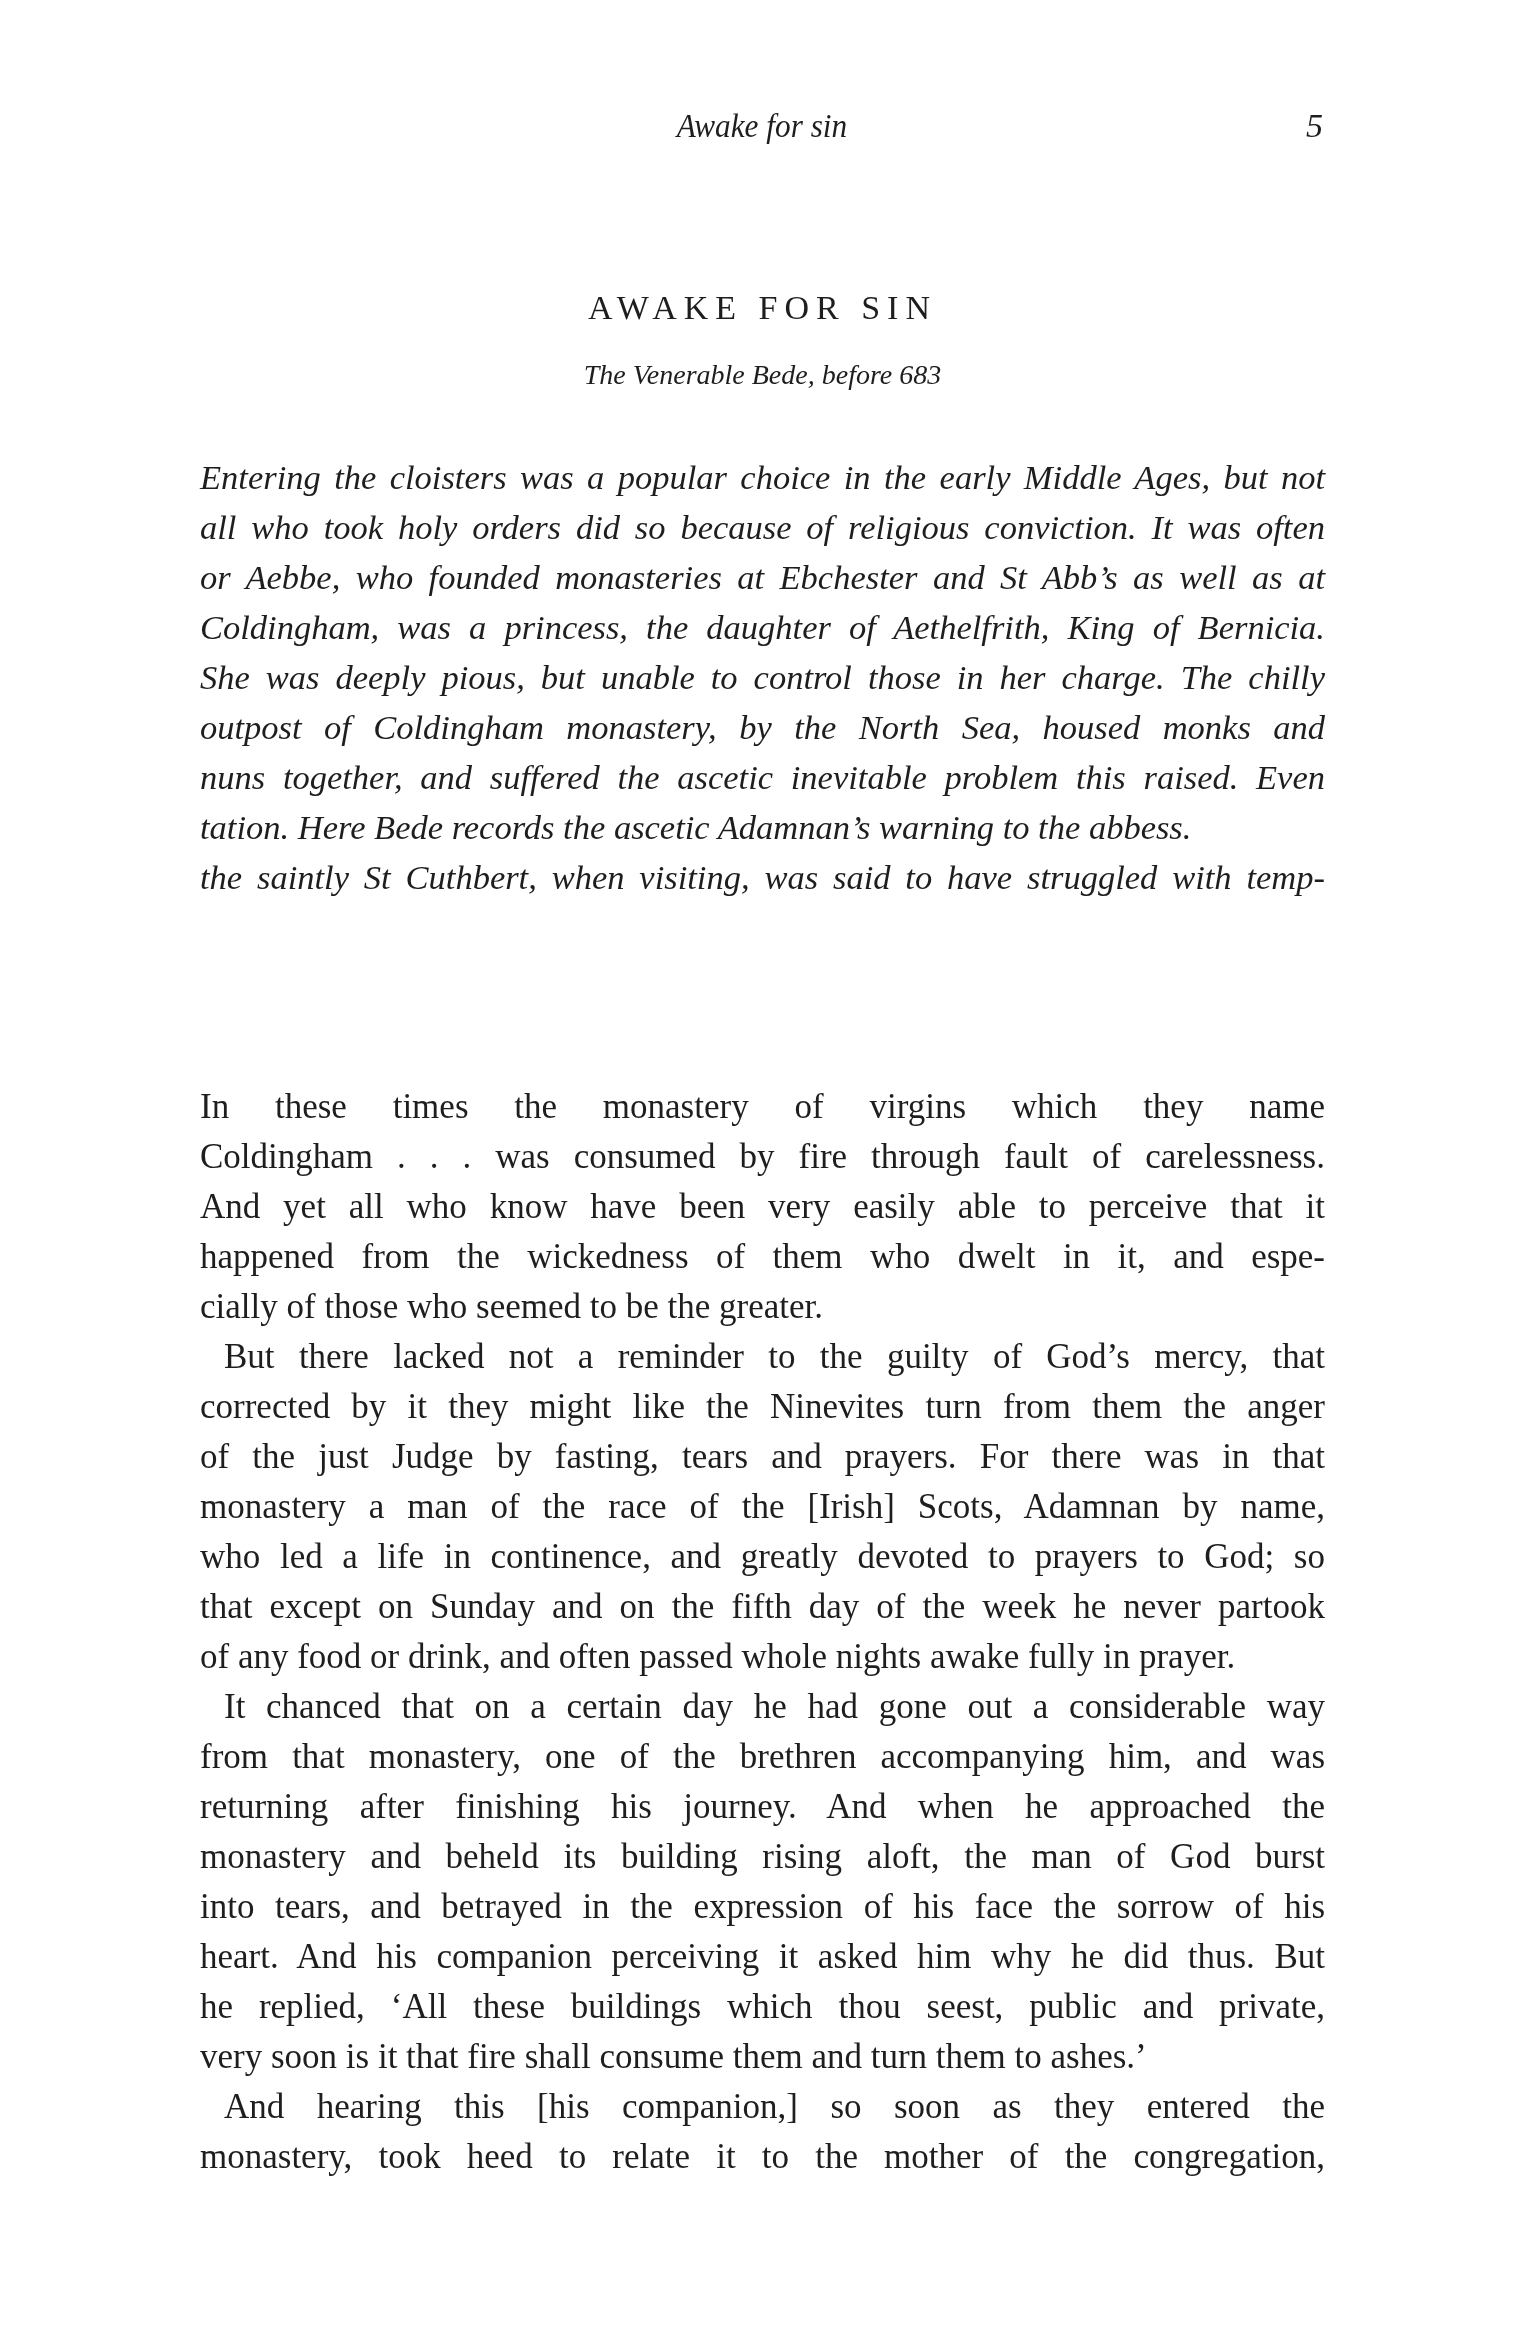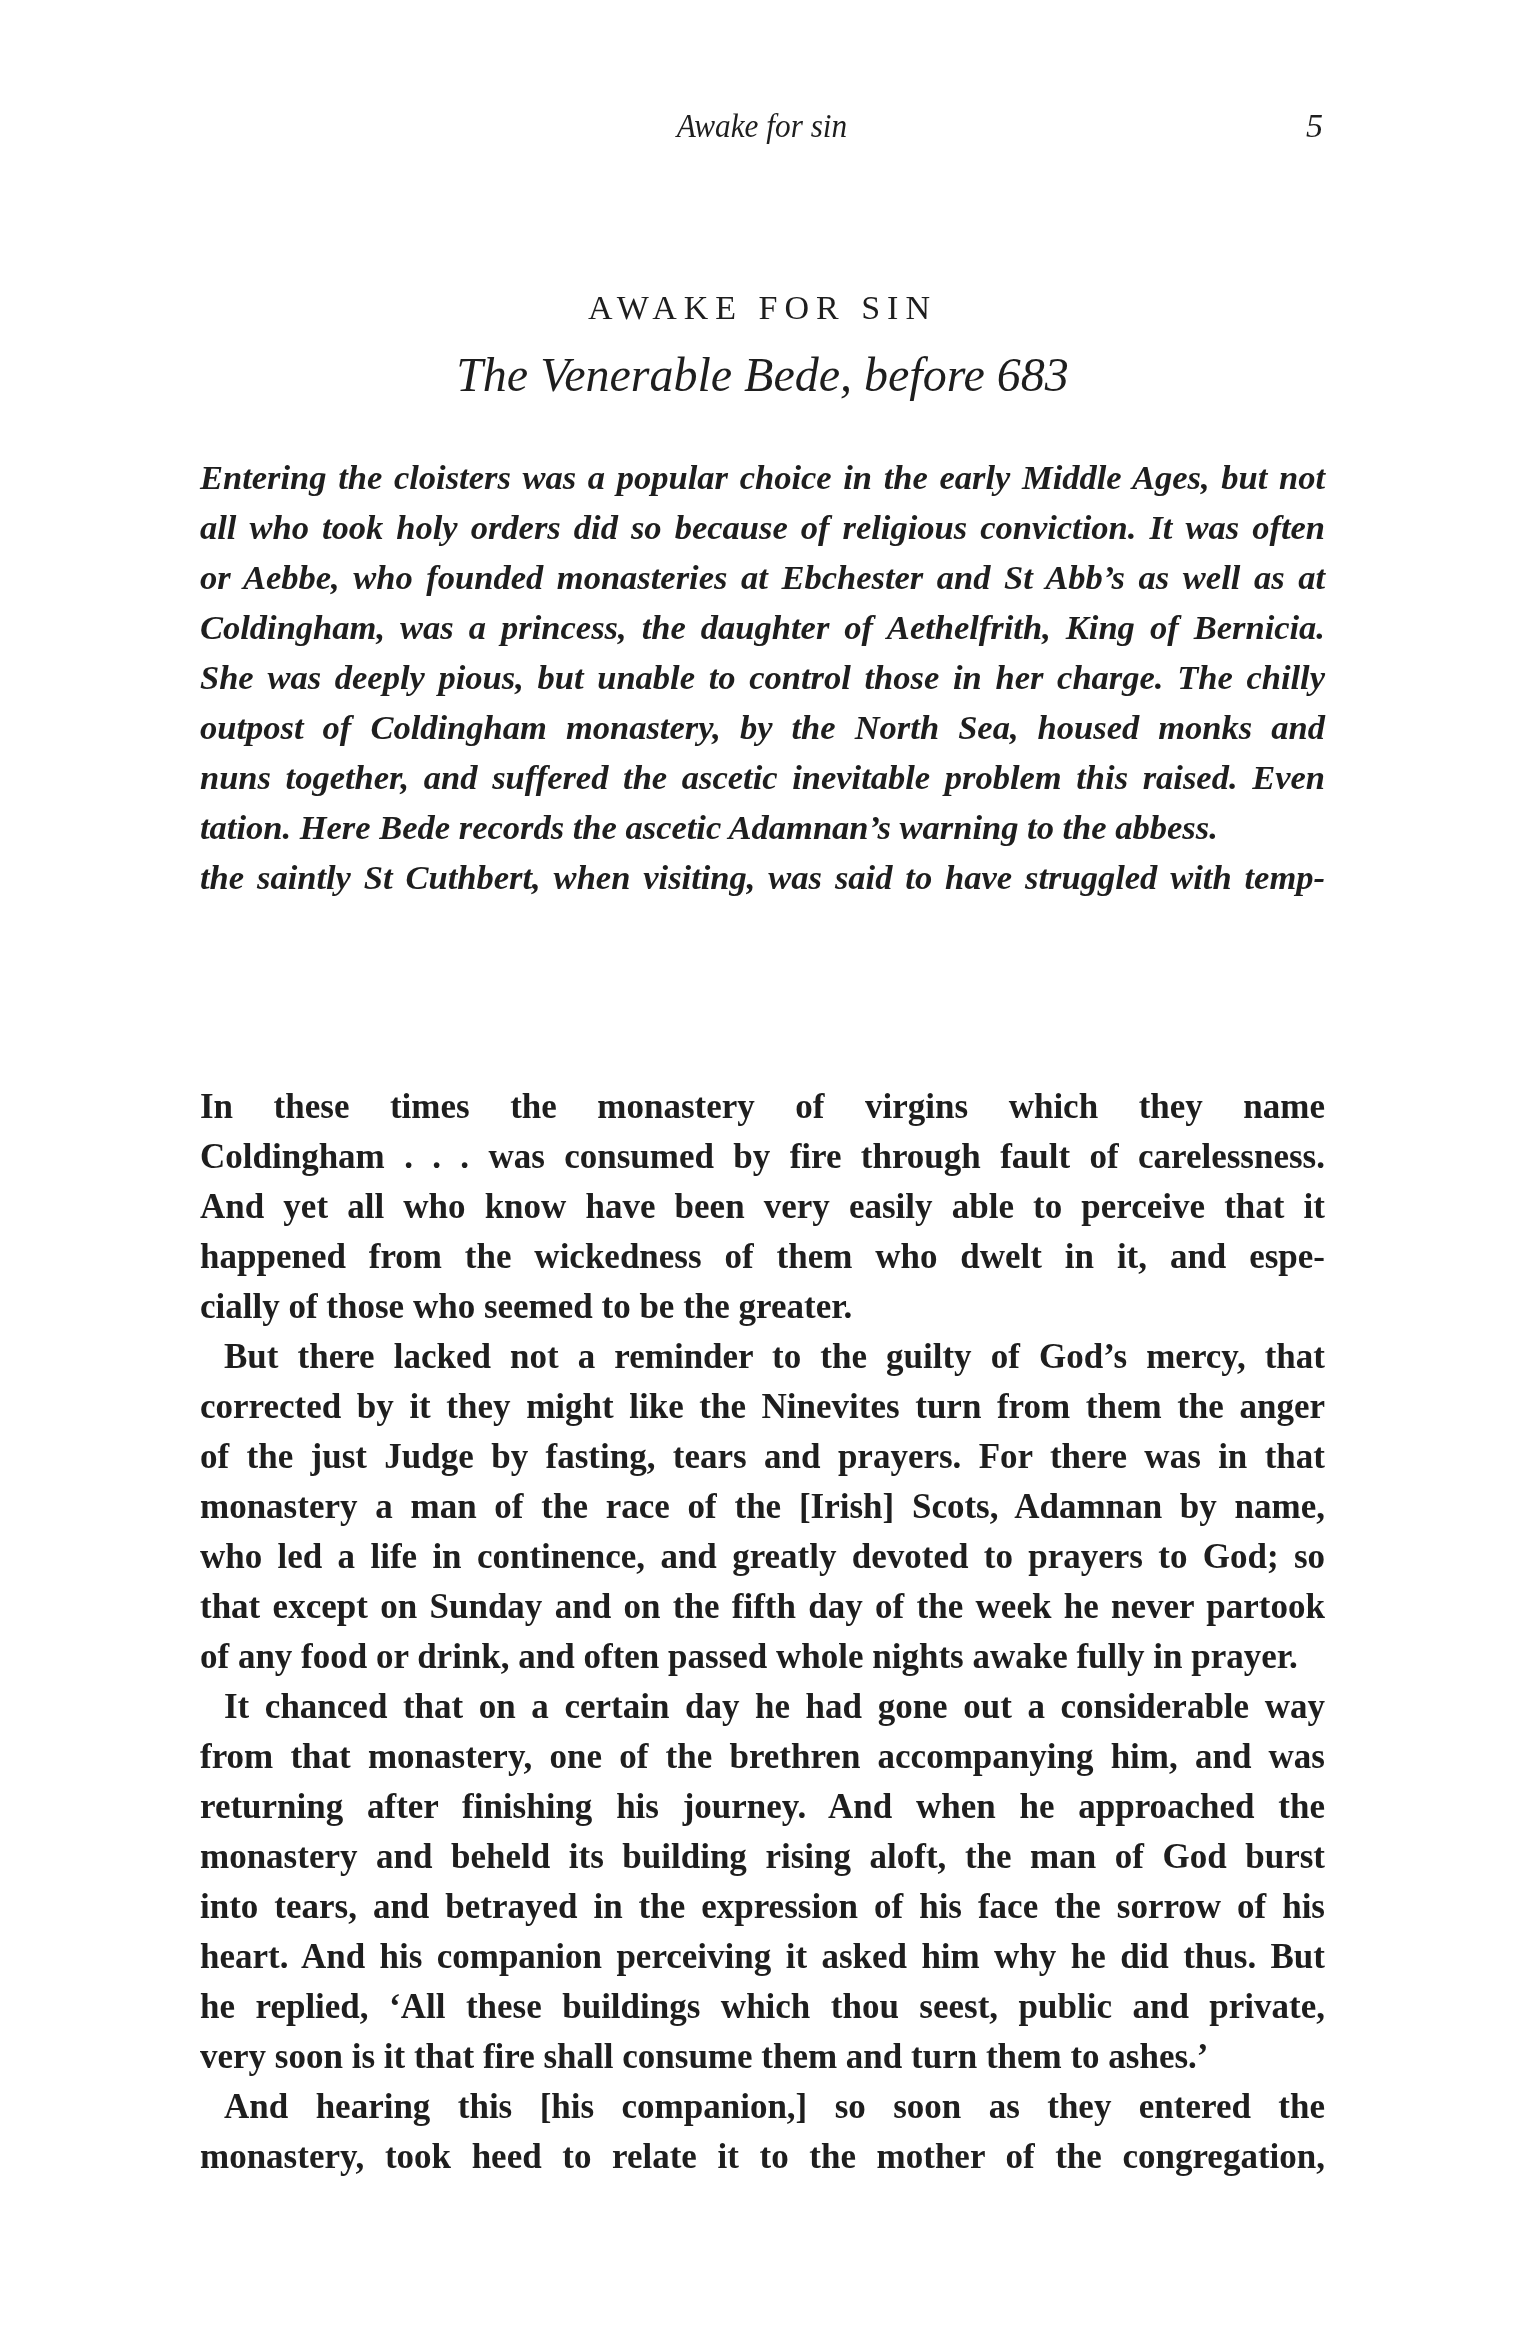--- a/index.html
+++ b/index.html
@@ -25,30 +25,30 @@
     position: absolute; left: 1306px; top: 0;
     font-size: 34px; line-height: 40px; font-style: italic;
   }
   .chapter-title {
     position: absolute; top: 286px; left: 200px; width: 1125px;
     text-align: center; font-size: 34px; letter-spacing: 7px;
     line-height: 44px;
   }
   .chapter-subtitle {
     position: absolute; top: 350px; left: 200px; width: 1125px;
-    text-align: center; font-style: italic; font-size: 48px; line-height: 50px;
+    text-align: center; font-style: italic; font-size: 28px; line-height: 50px;
   }
   .text-block {
     position: absolute; left: 200px; width: 1125px;
   }
   .intro { top: 452px; }
   .body-text { top: 1054px; margin-top: 28px; }
   .line {
     display: block; height: 50px; line-height: 50px; font-size: 35px;
-    white-space: nowrap; text-align: justify; text-align-last: justify; font-weight: bold;
+    white-space: nowrap; text-align: justify; text-align-last: justify;
   }
   .intro .line { font-style: italic; font-size: 34.5px; }
   .line.last { text-align-last: left; }
   .line.indent { padding-left: 24px; }
 </style>
 </head>
 <body>
 
 <div class="page">
 

